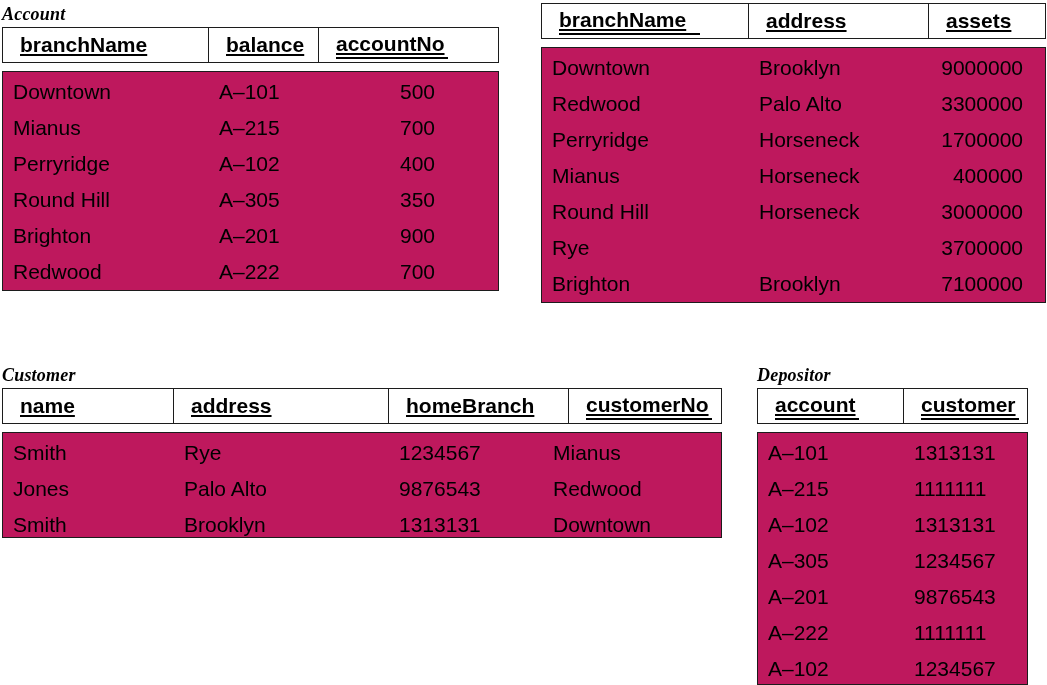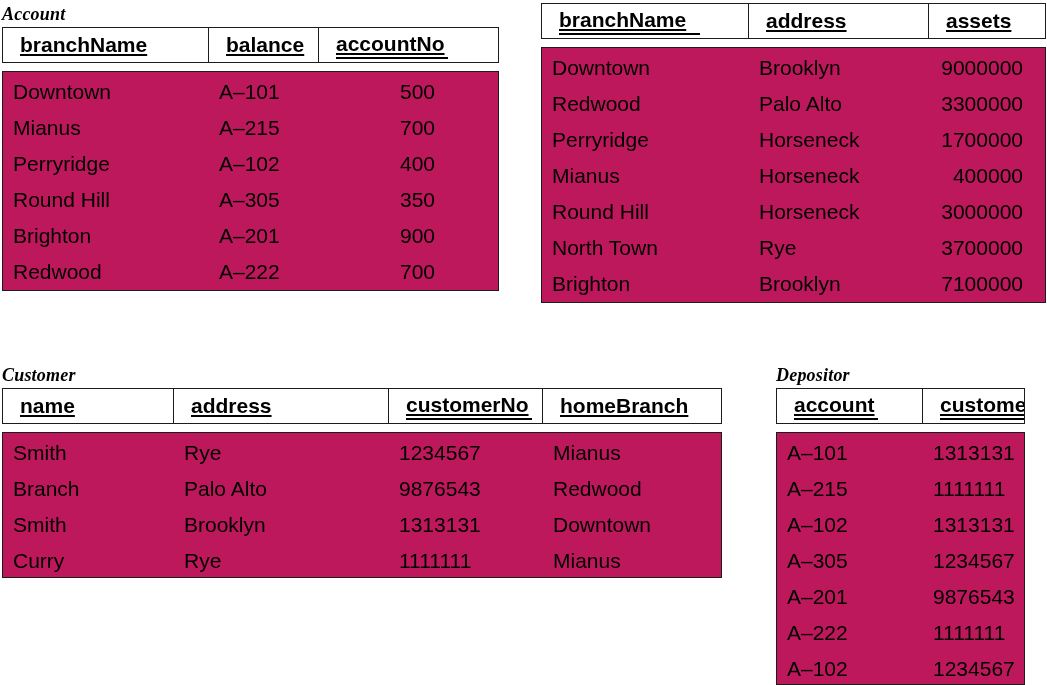--- a/index.html
+++ b/index.html
@@ -37,23 +37,23 @@
   .account .tbody { height:220px; }
   
   .branch { left:541px; top:3px; width:505px; }
   .branch .c0 { width:207px; } .branch .c1 { width:180px; } .branch .c2 { width:118px; }
   .branch .tbody { height:256px; }
   .branch .tcell.c2 { text-align:right; padding-left:0; padding-right:22px; }
   
   .customer { left:2px; top:364px; width:720px; }
   .customer .c0 { width:171px; } .customer .c1 { width:215px; }
   .customer .c2 { width:154px; } .customer .c3 { width:180px; }
-  .customer .tbody { height:146px; }
-  
-  .depositor { left:776px; top:364px; width:249px; }
+  .customer .tbody { height:106px; }
+  
+  .depositor { left:757px; top:364px; width:271px; }
   .depositor .c0 { width:146px; } .depositor .c1 { width:143px; }
   .depositor .tbody { height:253px; }
 </style>
 </head>
 <body>
 
 <div>
 
   <section class="tblock account">
     <div class="rtitle">Account</div>
@@ -134,57 +134,56 @@
           <div class="tcell c0">Mianus</div>
           <div class="tcell c1">Horseneck</div>
           <div class="tcell c2">400000</div>
         </div>
         <div class="trow">
           <div class="tcell c0">Round Hill</div>
           <div class="tcell c1">Horseneck</div>
           <div class="tcell c2">3000000</div>
         </div>
         <div class="trow">
-          <div class="tcell c0">North Town</div>
           <div class="tcell c1">Rye</div>
           <div class="tcell c2">3700000</div>
         </div>
         <div class="trow">
           <div class="tcell c0">Brighton</div>
           <div class="tcell c1">Brooklyn</div>
           <div class="tcell c2">7100000</div>
         </div>
       </div>
   </section>
 
   <section class="tblock customer">
     <div class="rtitle">Customer</div>
     <div class="thead">
       <div class="hcell c0">
           <span>name</span>
         </div>
       <div class="hcell c1">
           <span>address</span>
         </div>
+      <div class="hcell c3">
+          <span>homeBranch</span>
+        </div>
       <div class="hcell c2">
           <span class="u">customerNo</span>
-        </div>
-      <div class="hcell c3">
-          <span>homeBranch</span>
         </div>
     </div>
     <div class="tbody">
         <div class="trow">
           <div class="tcell c0">Smith</div>
           <div class="tcell c1">Rye</div>
           <div class="tcell c2">1234567</div>
           <div class="tcell c3">Mianus</div>
         </div>
         <div class="trow">
-          <div class="tcell c0">Branch</div>
+          <div class="tcell c0">Jones</div>
           <div class="tcell c1">Palo Alto</div>
           <div class="tcell c2">9876543</div>
           <div class="tcell c3">Redwood</div>
         </div>
         <div class="trow">
           <div class="tcell c0">Smith</div>
           <div class="tcell c1">Brooklyn</div>
           <div class="tcell c2">1313131</div>
           <div class="tcell c3">Downtown</div>
         </div>

